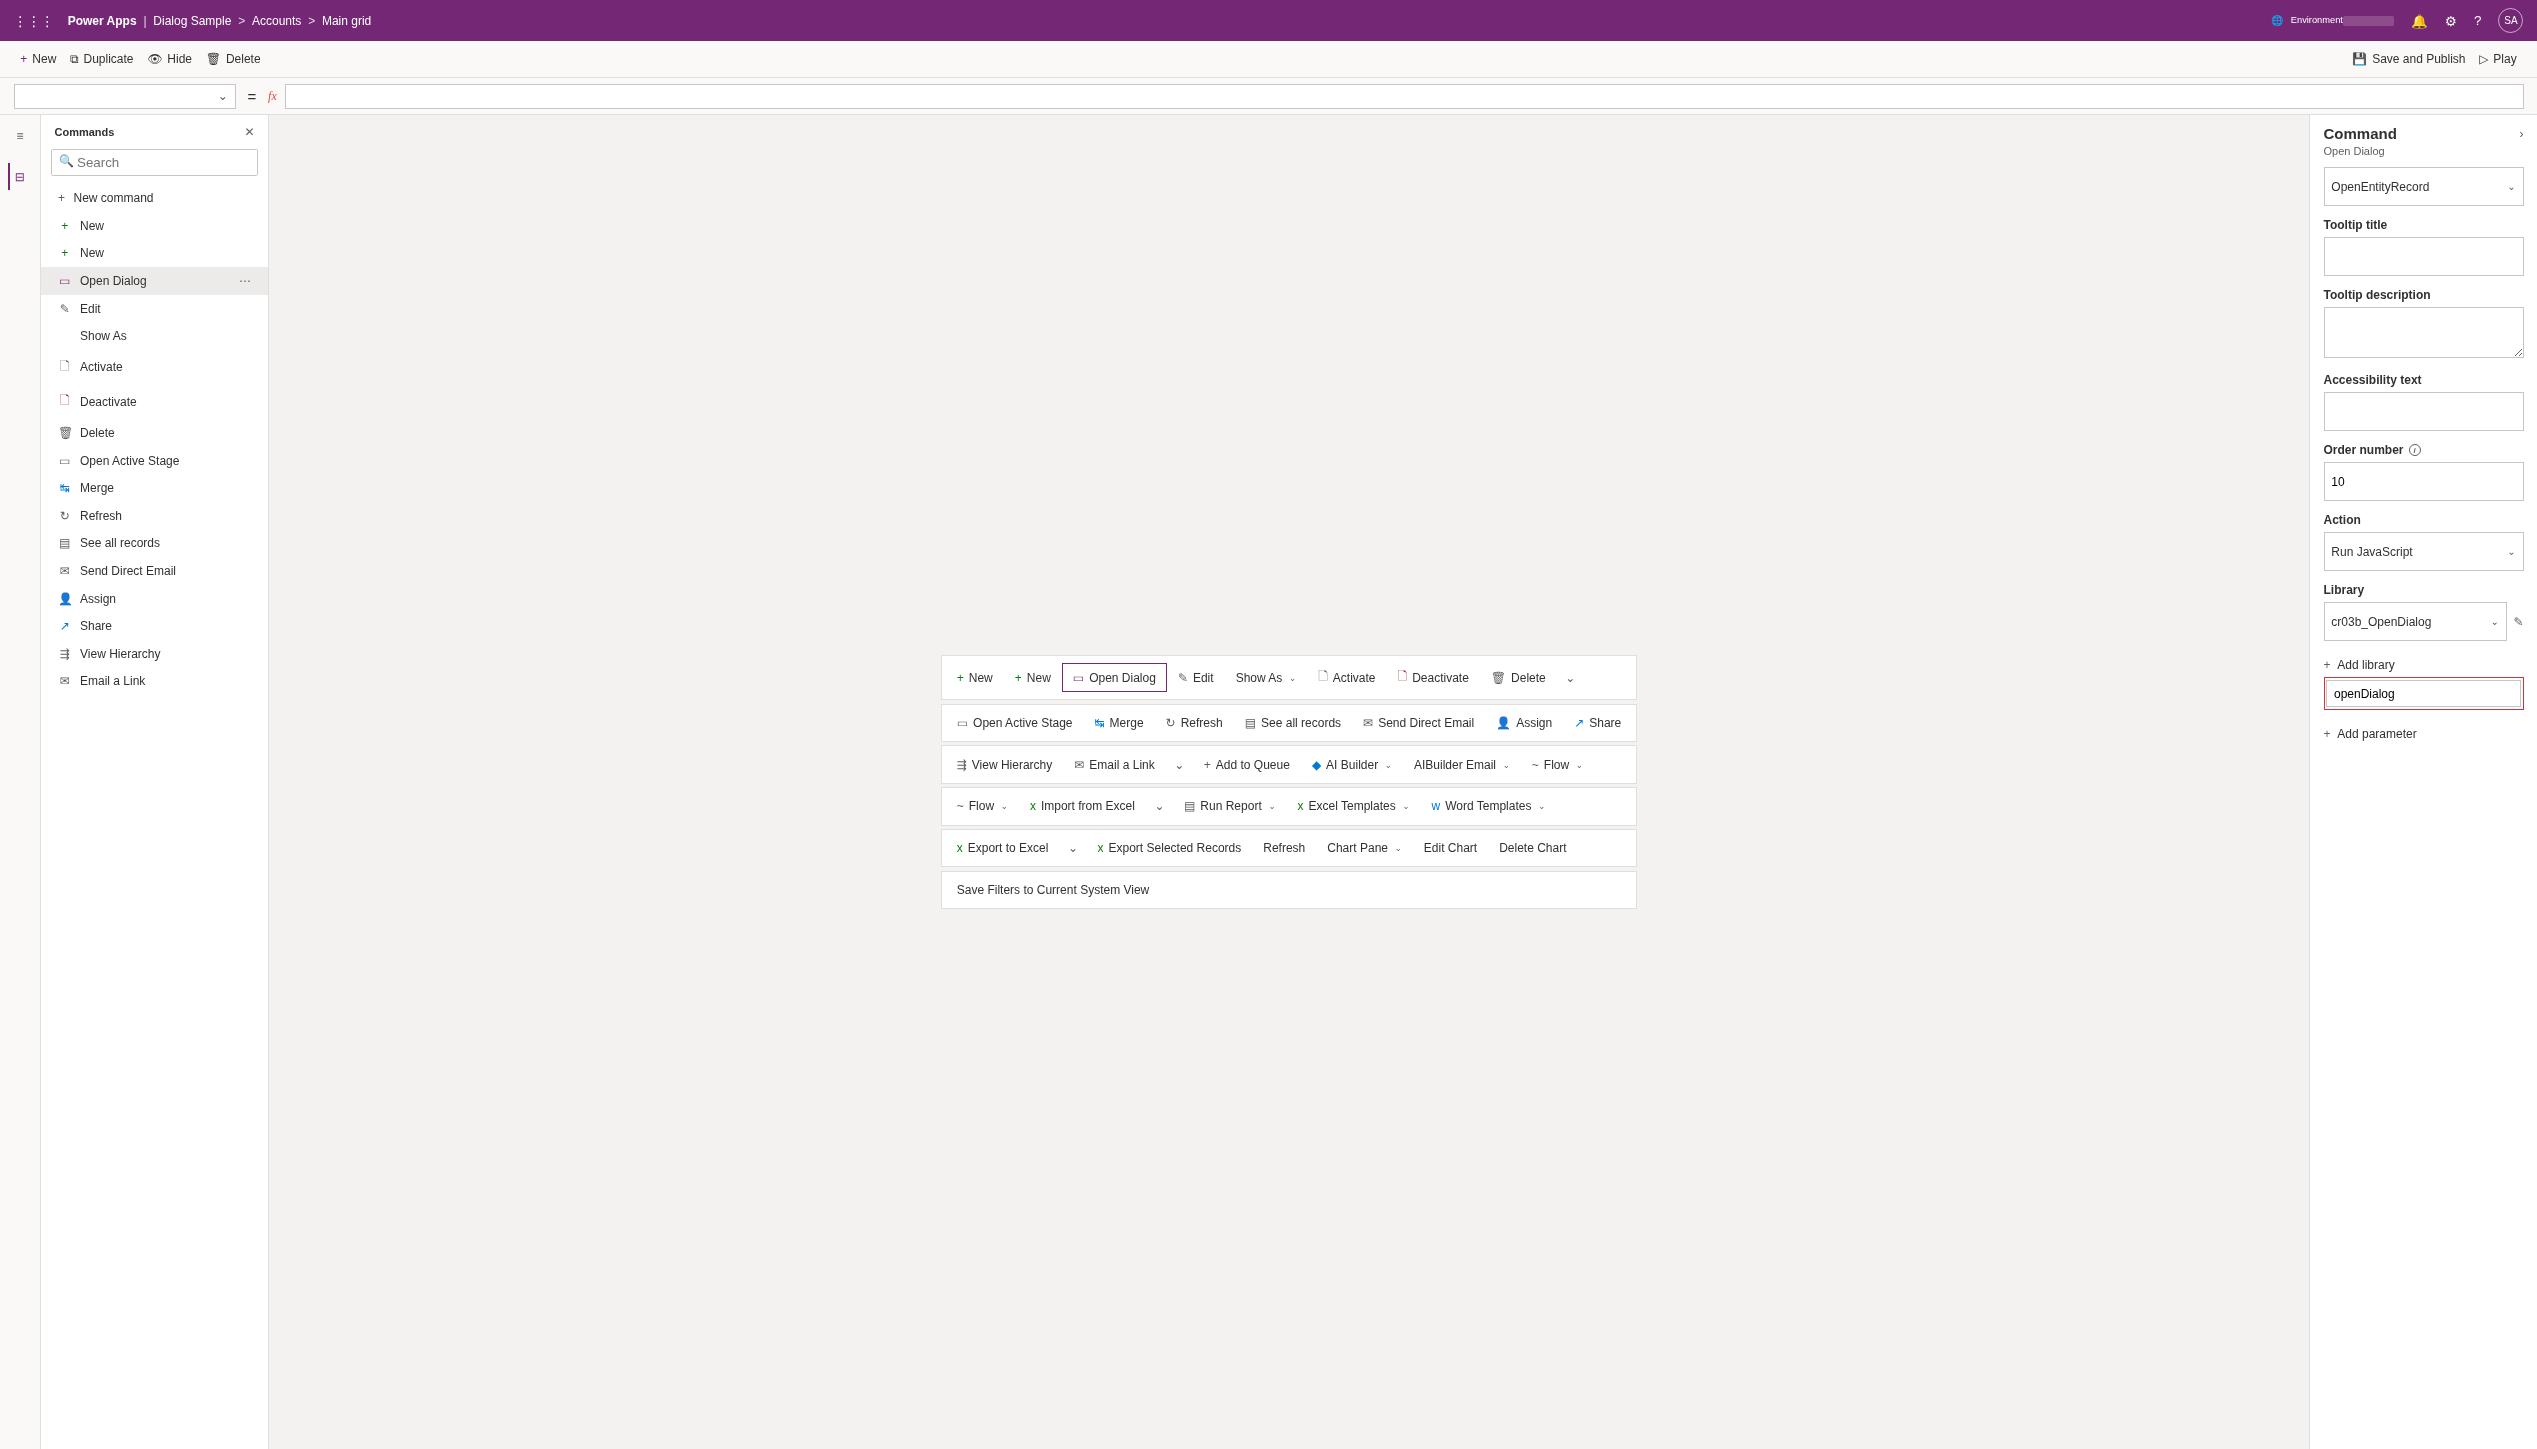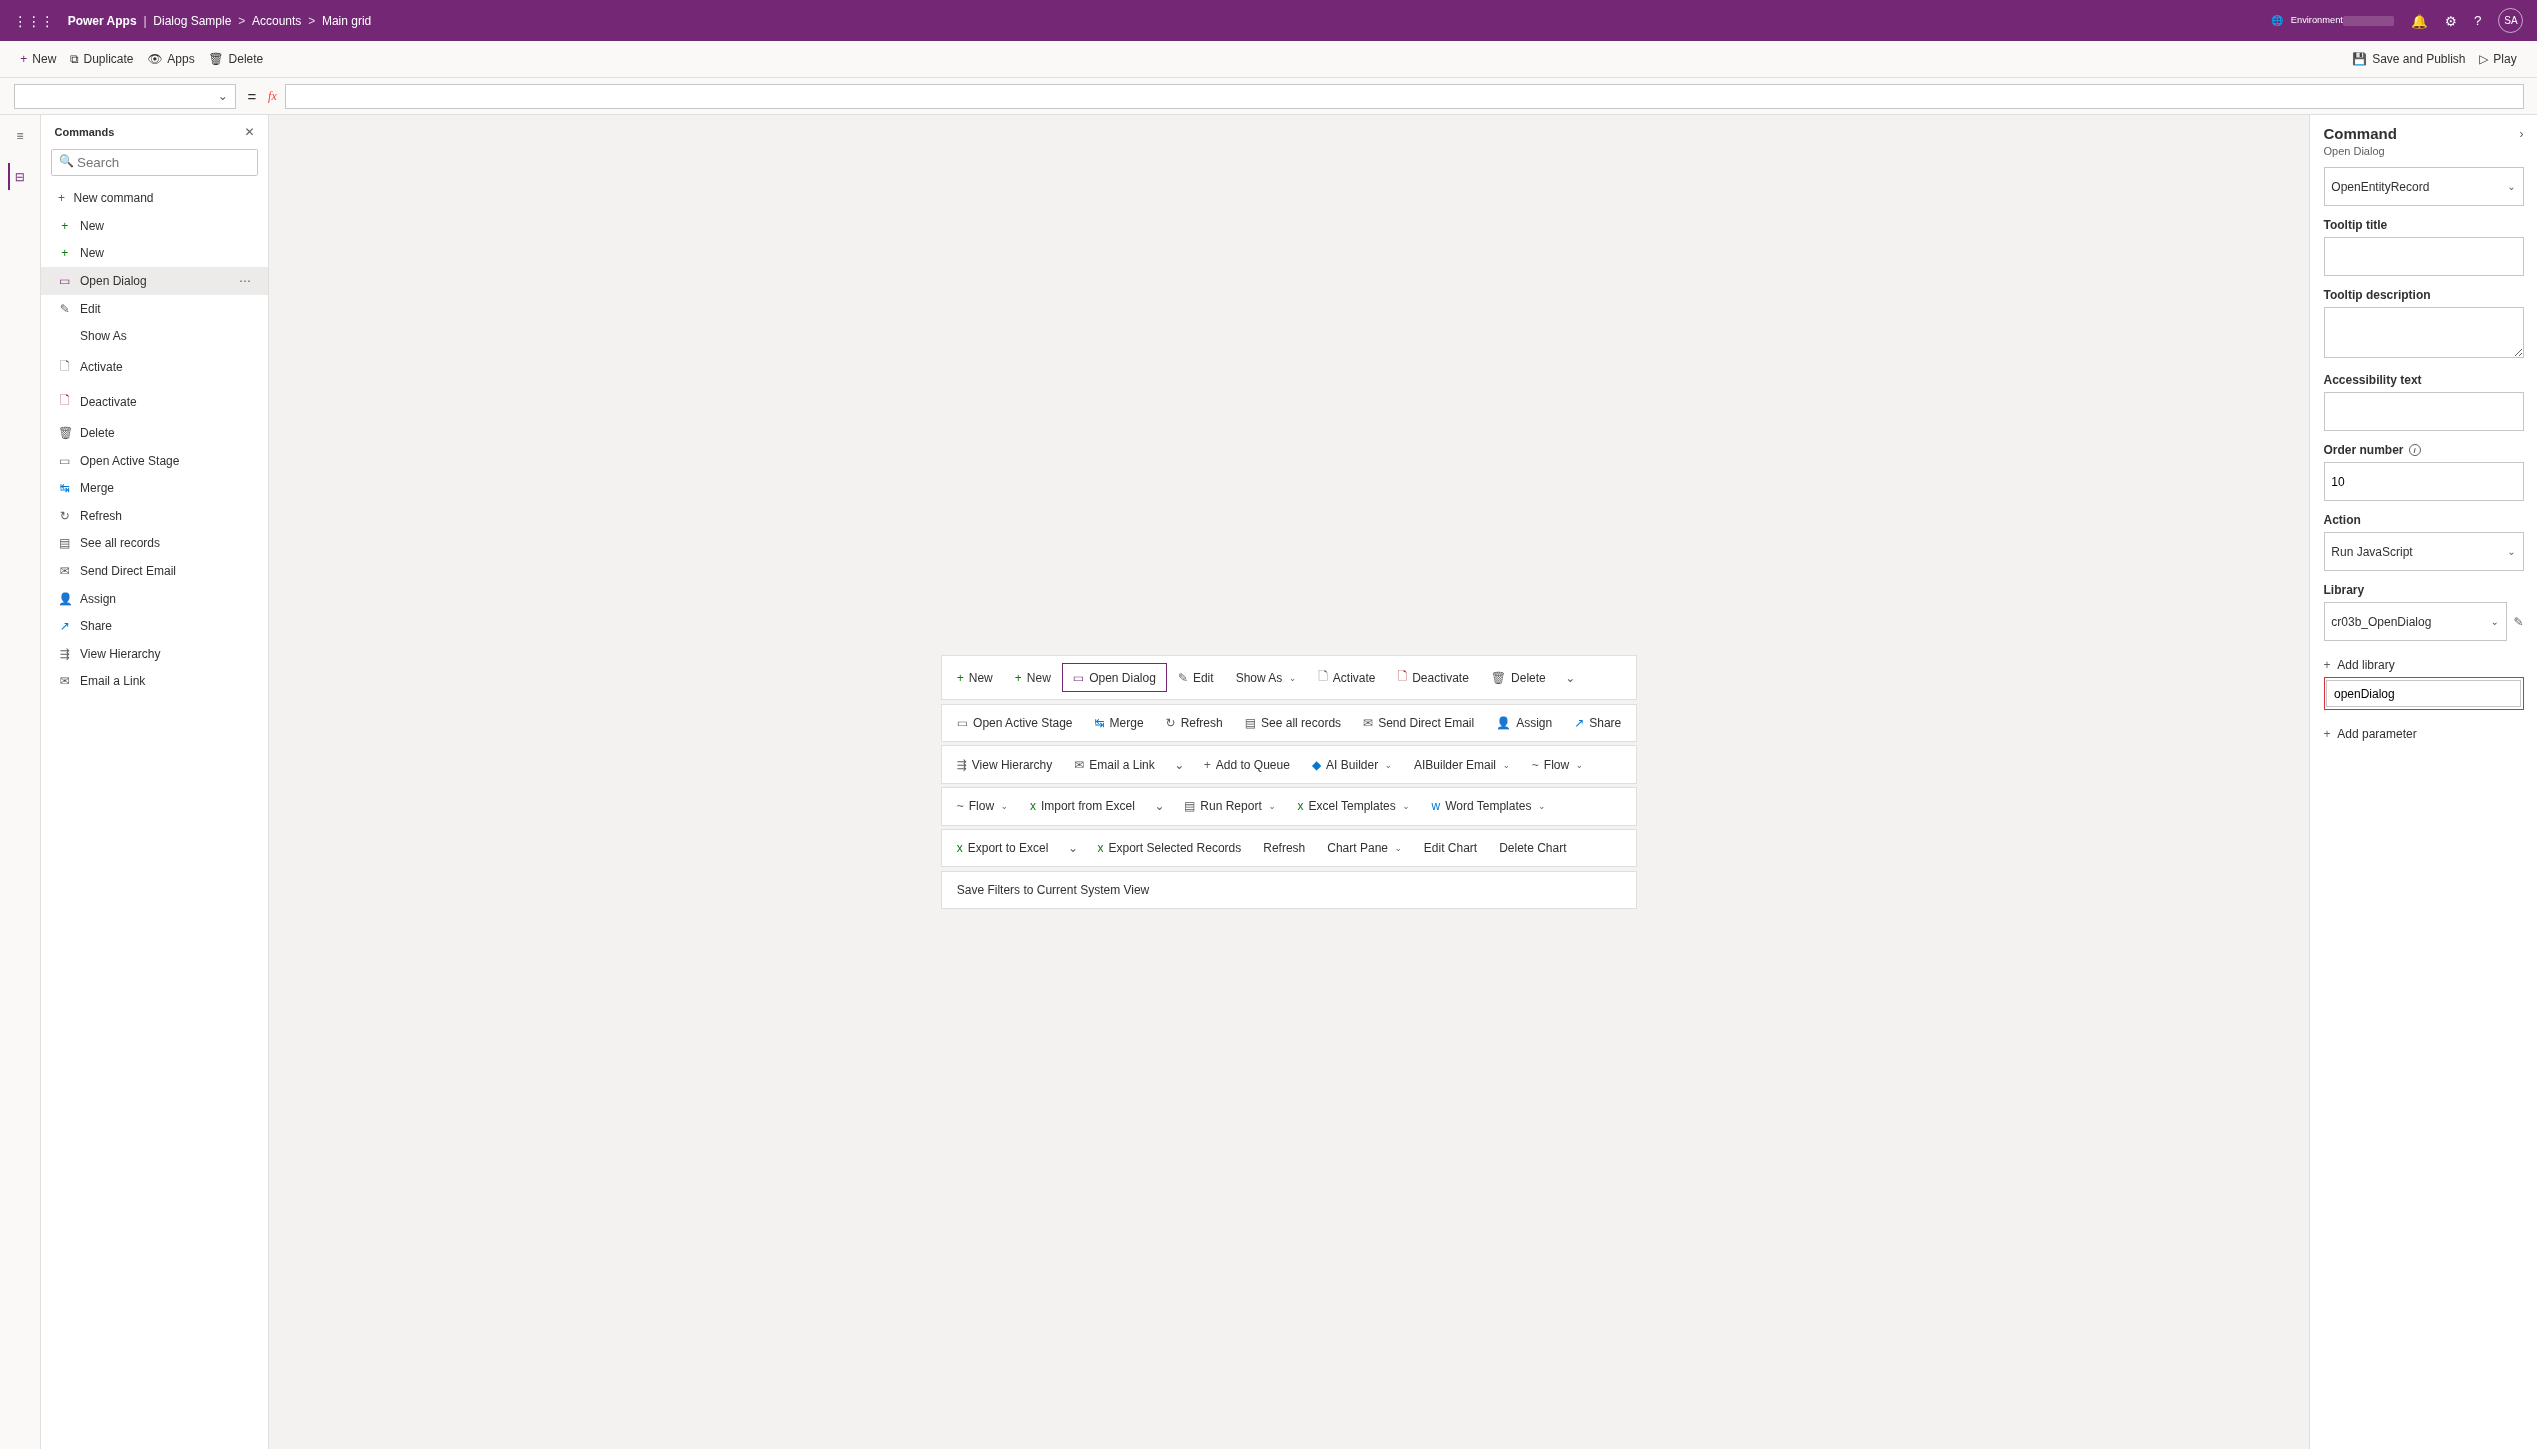--- a/index.html
+++ b/index.html
@@ -126,21 +126,21 @@
   <div class="tool-btn">
       <span class="ic purple">+</span>
       <span>New</span>
     </div>
   <div class="tool-btn">
       <span class="ic">⧉</span>
       <span>Duplicate</span>
     </div>
   <div class="tool-btn">
       <span class="ic">👁</span>
-      <span>Apps</span>
+      <span>Hide</span>
     </div>
   <div class="tool-btn">
       <span class="ic">🗑</span>
       <span>Delete</span>
     </div>
   <div class="toolbar-right">
     <div class="tool-btn">
         <span class="ic">💾</span>
         <span>Save and Publish</span>
       </div>

